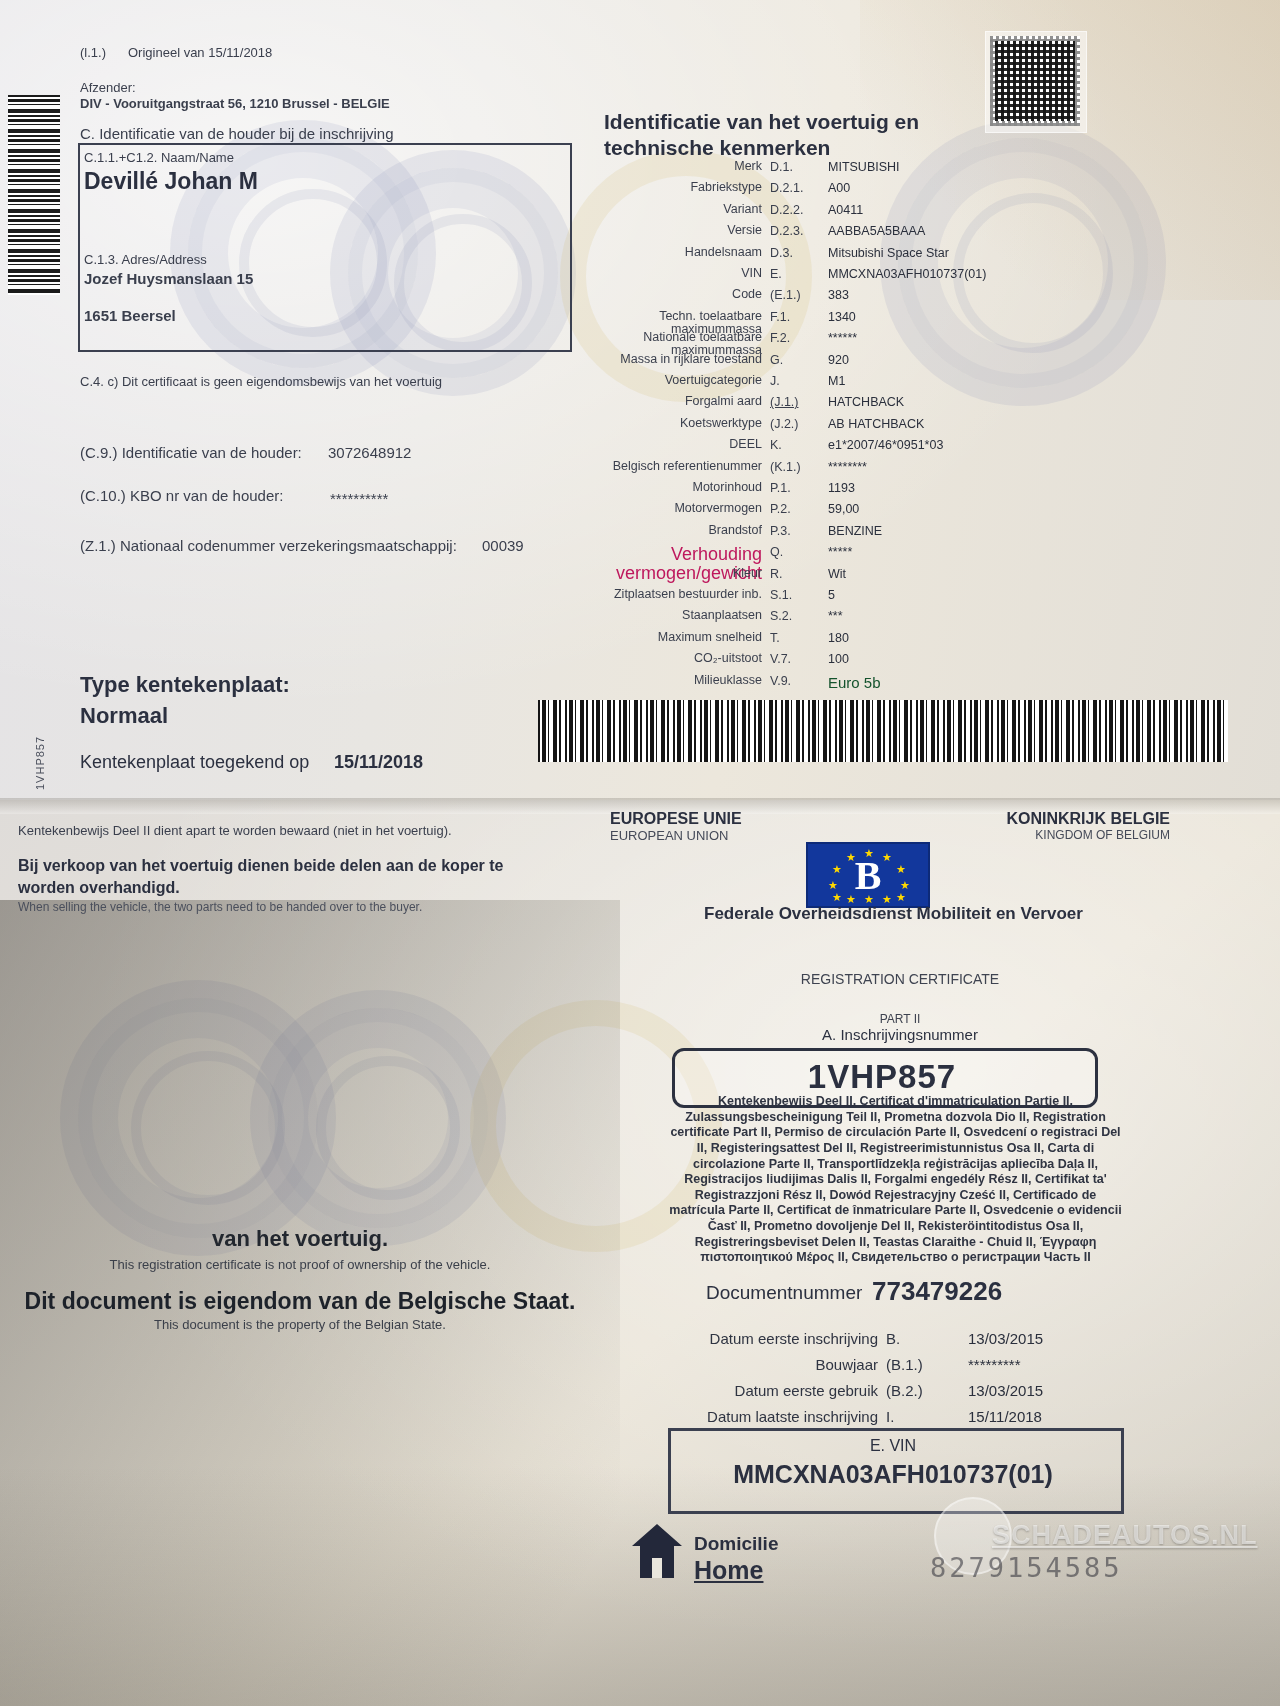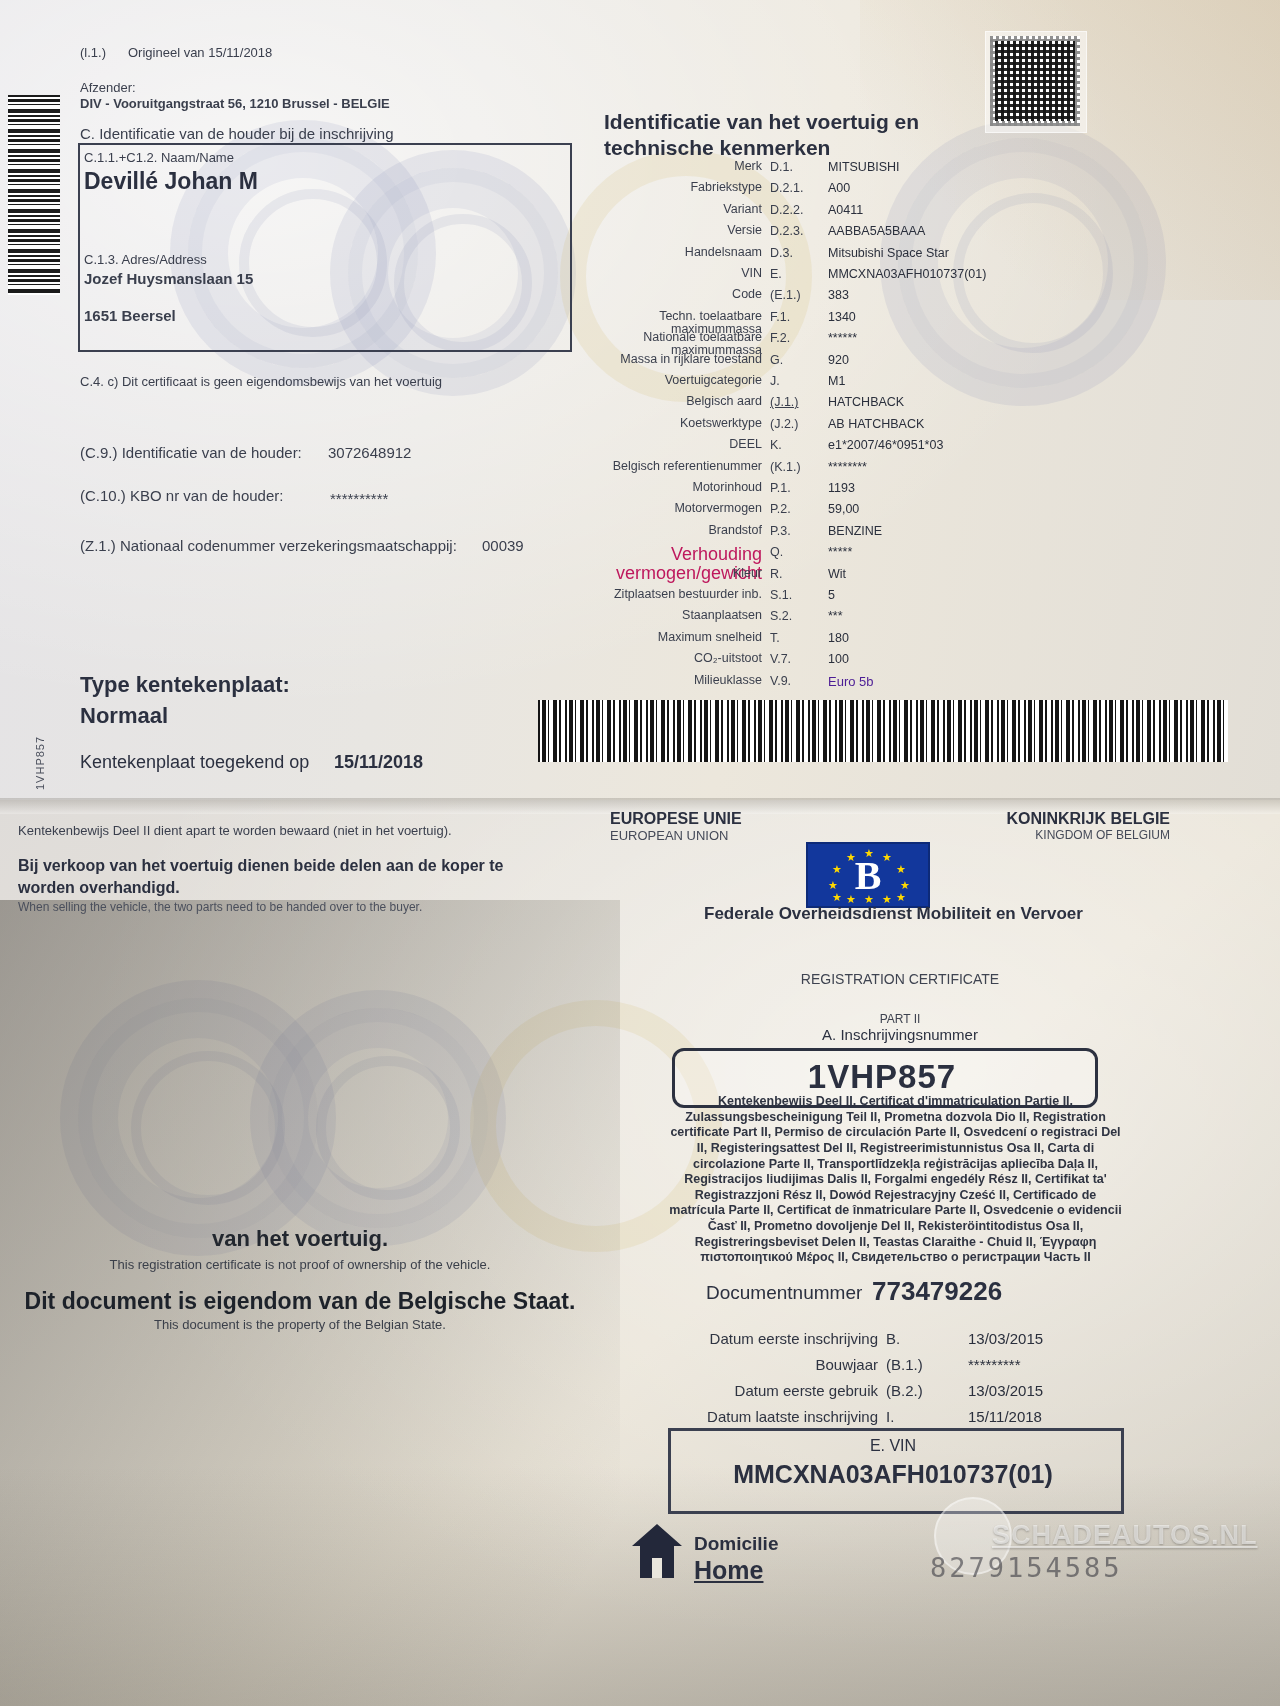--- a/index.html
+++ b/index.html
@@ -289,21 +289,21 @@
       <div class="t" style="left: 828px; top: 309.8px; font-size: 12.5px; color: rgb(42, 47, 60);">1340</div>
       <div class="t right" style="left: 600px; width: 162px; top: 331.2px; font-size: 12.5px; color: rgb(58, 63, 77); white-space: normal; line-height: 1.05;">Nationale toelaatbare maximummassa</div>
       <div class="t" style="left: 770px; top: 331.2px; font-size: 12.5px; color: rgb(58, 63, 77);">F.2.</div>
       <div class="t" style="left: 828px; top: 331.2px; font-size: 12.5px; color: rgb(42, 47, 60);">******</div>
       <div class="t right" style="left: 600px; width: 162px; top: 352.6px; font-size: 12.5px; color: rgb(58, 63, 77); white-space: normal; line-height: 1.05;">Massa in rijklare toestand</div>
       <div class="t" style="left: 770px; top: 352.6px; font-size: 12.5px; color: rgb(58, 63, 77);">G.</div>
       <div class="t" style="left: 828px; top: 352.6px; font-size: 12.5px; color: rgb(42, 47, 60);">920</div>
       <div class="t right" style="left: 600px; width: 162px; top: 374px; font-size: 12.5px; color: rgb(58, 63, 77); white-space: normal; line-height: 1.05;">Voertuigcategorie</div>
       <div class="t" style="left: 770px; top: 374px; font-size: 12.5px; color: rgb(58, 63, 77);">J.</div>
       <div class="t" style="left: 828px; top: 374px; font-size: 12.5px; color: rgb(42, 47, 60);">M1</div>
-      <div class="t right" style="left: 600px; width: 162px; top: 395.4px; font-size: 12.5px; color: rgb(58, 63, 77); white-space: normal; line-height: 1.05;">Belgisch aard</div>
+      <div class="t right" style="left: 600px; width: 162px; top: 395.4px; font-size: 12.5px; color: rgb(58, 63, 77); white-space: normal; line-height: 1.05;">Forgalmi aard</div>
       <div class="t" style="left: 770px; top: 395.4px; font-size: 12.5px; color: rgb(58, 63, 77); text-decoration: underline;">(J.1.)</div>
       <div class="t" style="left: 828px; top: 395.4px; font-size: 12.5px; color: rgb(42, 47, 60);">HATCHBACK</div>
       <div class="t right" style="left: 600px; width: 162px; top: 416.8px; font-size: 12.5px; color: rgb(58, 63, 77); white-space: normal; line-height: 1.05;">Koetswerktype</div>
       <div class="t" style="left: 770px; top: 416.8px; font-size: 12.5px; color: rgb(58, 63, 77);">(J.2.)</div>
       <div class="t" style="left: 828px; top: 416.8px; font-size: 12.5px; color: rgb(42, 47, 60);">AB HATCHBACK</div>
       <div class="t right" style="left: 600px; width: 162px; top: 438.2px; font-size: 12.5px; color: rgb(58, 63, 77); white-space: normal; line-height: 1.05;">DEEL</div>
       <div class="t" style="left: 770px; top: 438.2px; font-size: 12.5px; color: rgb(58, 63, 77);">K.</div>
       <div class="t" style="left: 828px; top: 438.2px; font-size: 12.5px; color: rgb(42, 47, 60);">e1*2007/46*0951*03</div>
       <div class="t right" style="left: 600px; width: 162px; top: 459.6px; font-size: 12.5px; color: rgb(58, 63, 77); white-space: normal; line-height: 1.05;">Belgisch referentienummer</div>
       <div class="t" style="left: 770px; top: 459.6px; font-size: 12.5px; color: rgb(58, 63, 77);">(K.1.)</div>
@@ -330,21 +330,21 @@
       <div class="t" style="left: 770px; top: 609.4px; font-size: 12.5px; color: rgb(58, 63, 77);">S.2.</div>
       <div class="t" style="left: 828px; top: 609.4px; font-size: 12.5px; color: rgb(42, 47, 60);">***</div>
       <div class="t right" style="left: 600px; width: 162px; top: 630.8px; font-size: 12.5px; color: rgb(58, 63, 77); white-space: normal; line-height: 1.05;">Maximum snelheid</div>
       <div class="t" style="left: 770px; top: 630.8px; font-size: 12.5px; color: rgb(58, 63, 77);">T.</div>
       <div class="t" style="left: 828px; top: 630.8px; font-size: 12.5px; color: rgb(42, 47, 60);">180</div>
       <div class="t right" style="left: 600px; width: 162px; top: 652.2px; font-size: 12.5px; color: rgb(58, 63, 77); white-space: normal; line-height: 1.05;">CO₂-uitstoot</div>
       <div class="t" style="left: 770px; top: 652.2px; font-size: 12.5px; color: rgb(58, 63, 77);">V.7.</div>
       <div class="t" style="left: 828px; top: 652.2px; font-size: 12.5px; color: rgb(42, 47, 60);">100</div>
       <div class="t right" style="left: 600px; width: 162px; top: 673.6px; font-size: 12.5px; color: rgb(58, 63, 77); white-space: normal; line-height: 1.05;">Milieuklasse</div>
       <div class="t" style="left: 770px; top: 673.6px; font-size: 12.5px; color: rgb(58, 63, 77);">V.9.</div>
-      <div class="t" style="left: 828px; top: 673.6px; font-size: 13px; color: #4c1d95;">Euro 5b</div>
+      <div class="t" style="left: 828px; top: 673.6px; font-size: 15px; color: #14532d;">Euro 5b</div>
     </div>
 
   <div class="barcode-h" style="left:538px; top:700px; width:690px; height:62px;"></div>
 
   <div class="t lbl-sm" style="left:18px; top:823px;">Kentekenbewijs Deel II dient apart te worden bewaard (niet in het voertuig).</div>
   <div class="t bold" style="left:18px; top:857px; font-size:16px;">Bij verkoop van het voertuig dienen beide delen aan de koper te</div>
   <div class="t bold" style="left:18px; top:879px; font-size:16px;">worden overhandigd.</div>
   <div class="t" style="left:18px; top:900px; font-size:12px; color:#4a4f5c;">When selling the vehicle, the two parts need to be handed over to the buyer.</div>
 
   <div class="t bold" style="left:610px; top:810px; font-size:16px;">EUROPESE UNIE</div>

